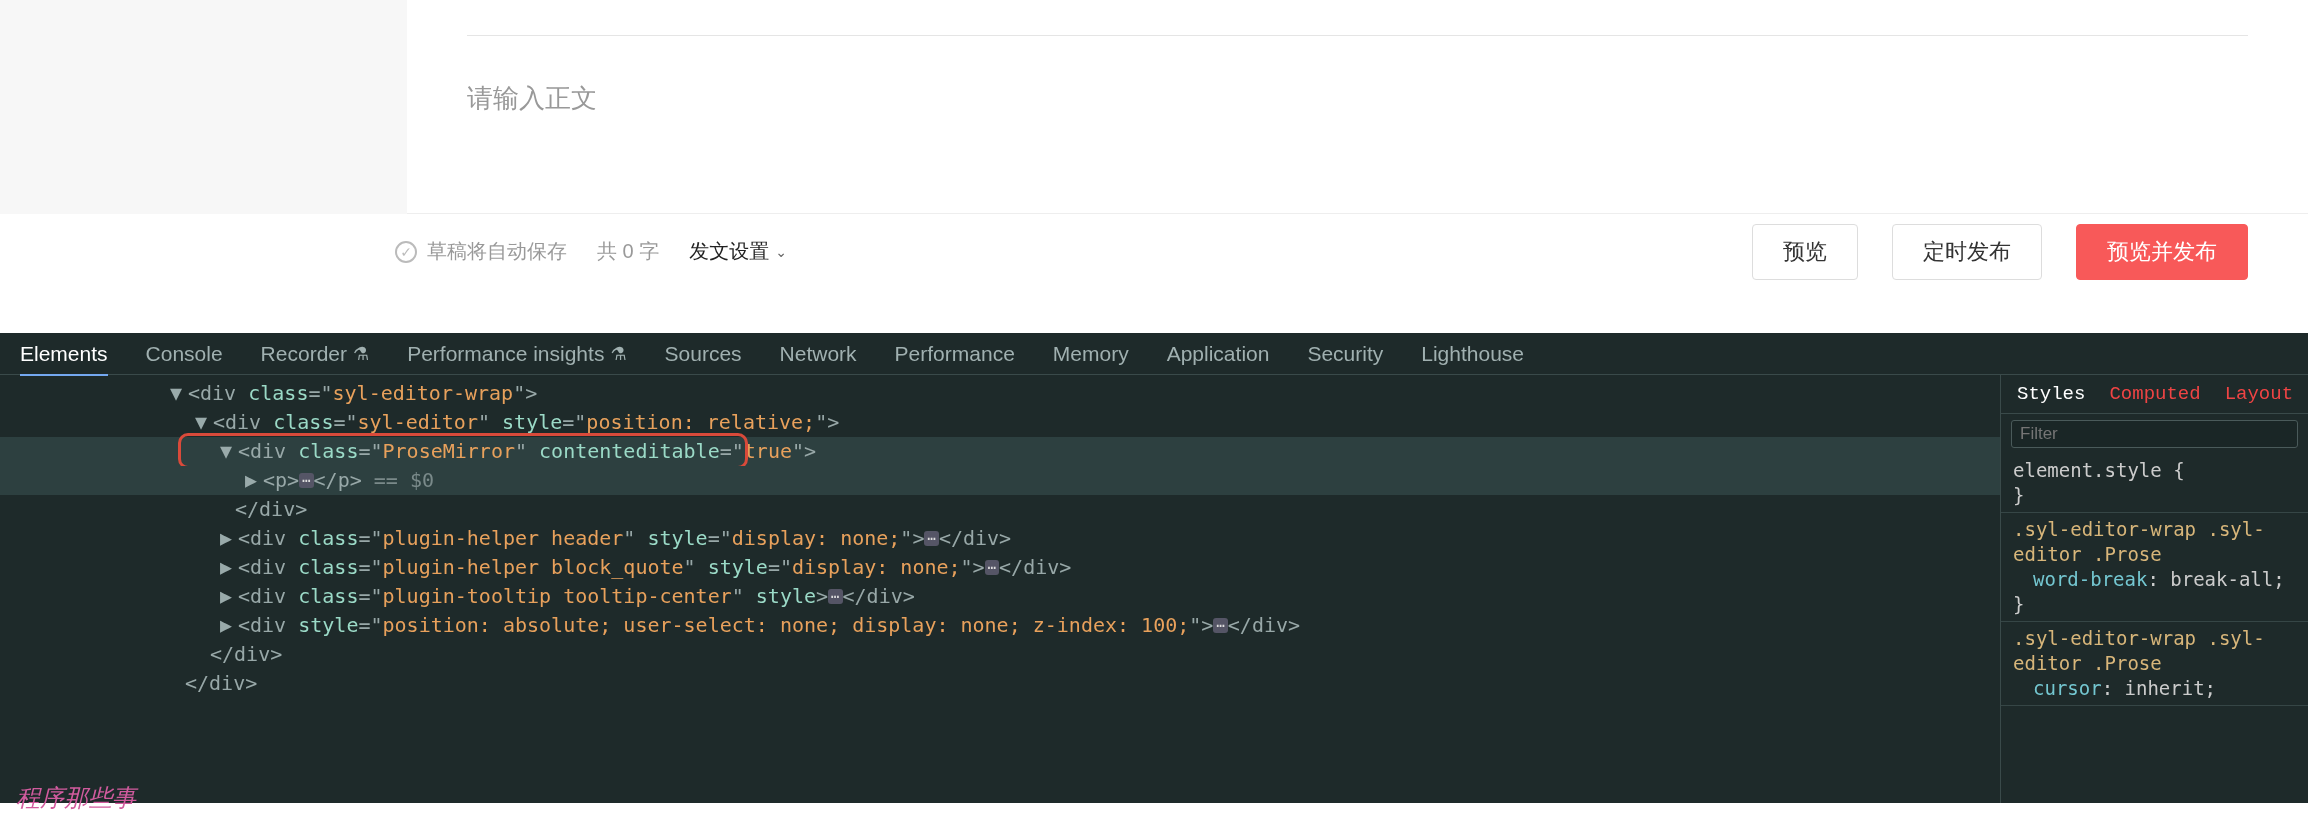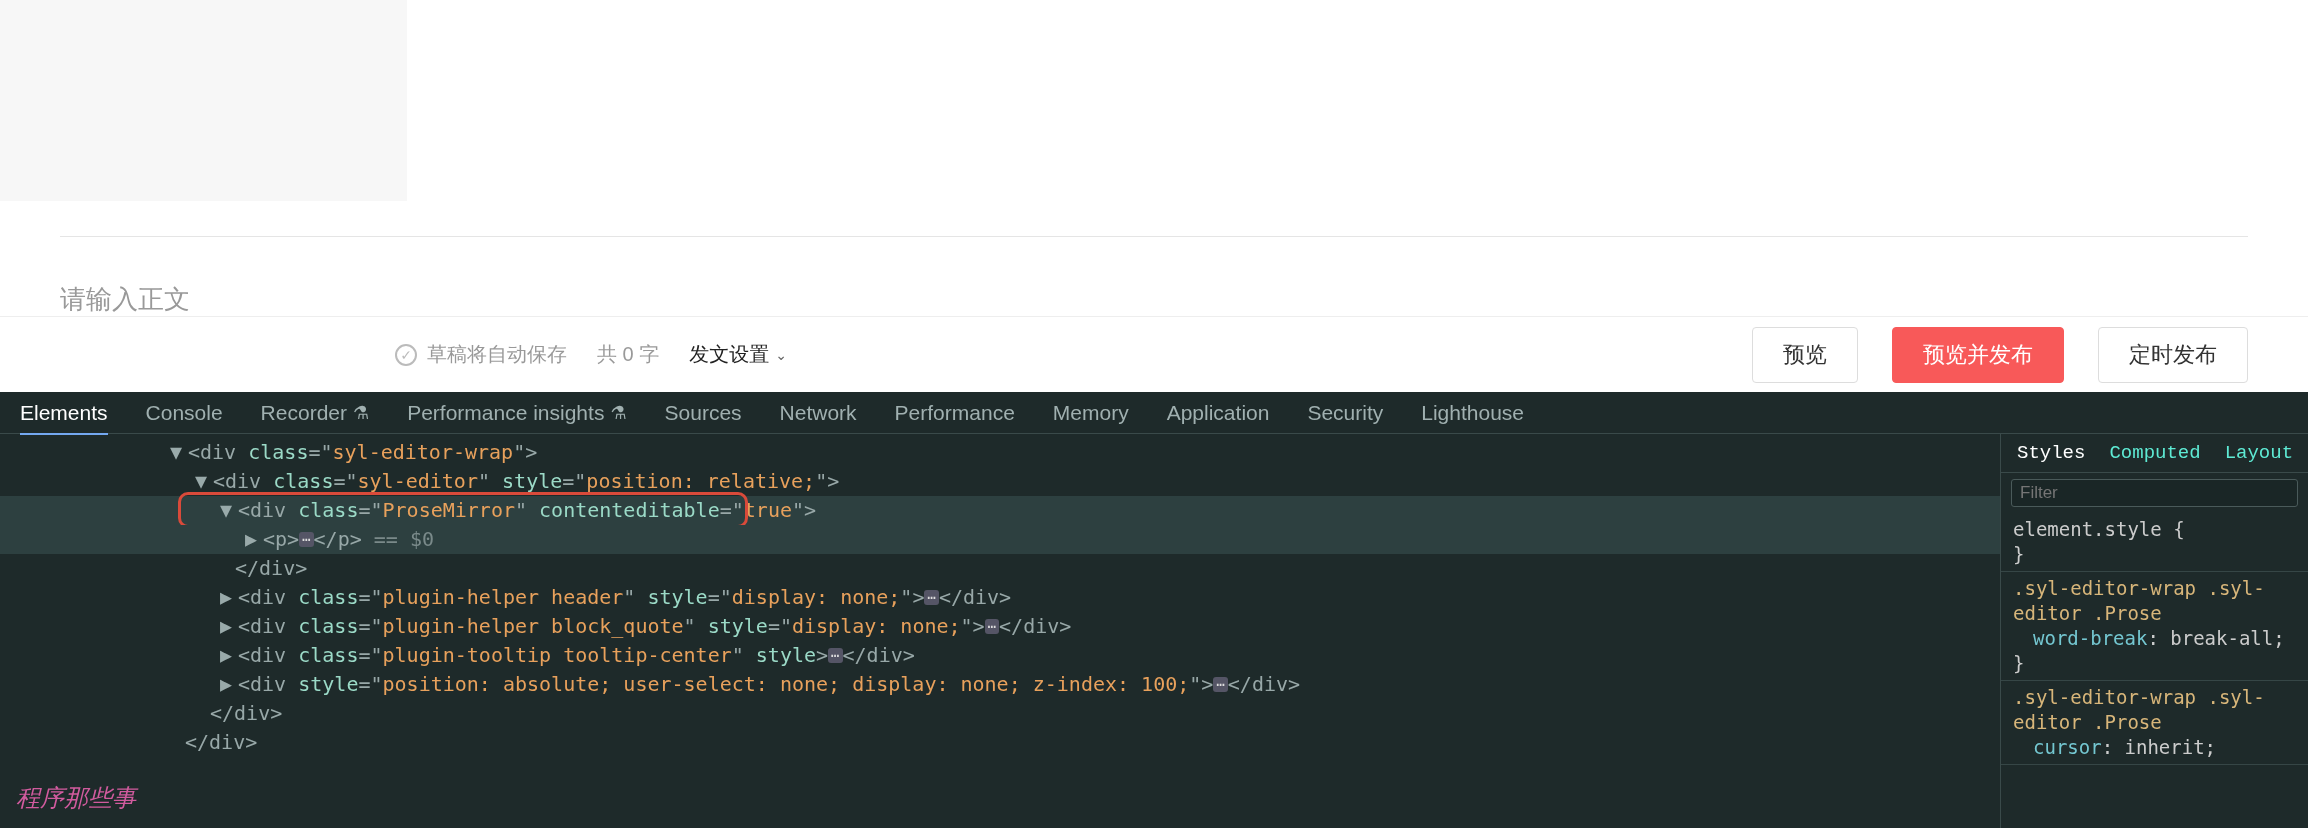--- a/index.html
+++ b/index.html
@@ -5,23 +5,22 @@
   * { margin: 0; padding: 0; box-sizing: border-box; }
   body {
     font-family: -apple-system, BlinkMacSystemFont, "Segoe UI", sans-serif;
     background: #fff;
     width: 2308px;
     height: 828px;
     overflow: hidden;
   }
   .top-area {
     display: flex;
-    height: 317px;
+    height: 214px;
     background: #fff;
-    flex-direction: column;
   }
   .left-sidebar {
     width: 407px;
     background: #f7f7f7;
     height: 100%;
   }
   .editor-area {
     flex: 1;
     padding: 0 60px;
   }
@@ -82,20 +81,21 @@
   }
   .dt-tabs {
     display: flex;
     align-items: center;
     height: 42px;
     padding: 0 20px;
     gap: 38px;
     font-size: 21px;
     border-bottom: 1px solid #3a4a4a;
     font-family: -apple-system, sans-serif;
+    margin-top: 44px;
   }
   .dt-tab { color: #a0b0b0; cursor: pointer; display: inline-flex; align-items: center; gap: 6px; }
   .dt-tab.active { color: #fff; border-bottom: 2px solid #74a8f0; padding-bottom: 8px; margin-bottom: -10px; }
   .flask { font-size: 18px; }
 
   .dt-body {
     display: flex;
     height: calc(100% - 42px);
   }
   .dom-panel {
@@ -143,21 +143,21 @@
     font-size: 19px;
     overflow: hidden;
   }
   .styles-tabs {
     display: flex;
     gap: 24px;
     padding: 8px 16px;
     font-family: Liberation Mono, monospace;
     border-bottom: 1px solid #3a4a4a;
   }
-  .styles-tab { color: #5eead4; cursor: pointer; }
+  .styles-tab { color: #ef4444; cursor: pointer; }
   .styles-tab.active { color: #fff; }
   .filter-input {
     width: calc(100% - 20px);
     margin: 6px 10px;
     background: #1a2626;
     border: 1px solid #4a5a5a;
     color: #aaa;
     padding: 3px 8px;
     font-size: 17px;
     border-radius: 3px;
@@ -195,22 +195,22 @@
 <div class="toolbar-row">
   <span class="checkmark-icon">✓</span>
   <span class="muted">草稿将自动保存</span>
   <span class="muted">共 0 字</span>
   <span class="settings-link">
     <span>发文设置</span>
     <span class="chevron">⌄</span>
   </span>
   <span class="spacer"></span>
   <button class="btn">预览</button>
+  <button class="btn">定时发布</button>
   <button class="btn btn-primary">预览并发布</button>
-  <button class="btn">定时发布</button>
 </div>
 
 <div class="devtools">
   <div class="dt-tabs">
     <span class="dt-tab active">Elements</span>
     <span class="dt-tab">Console</span>
     <span class="dt-tab">
         <span>Recorder</span> 
         <span class="flask">⚗</span>
       </span>

